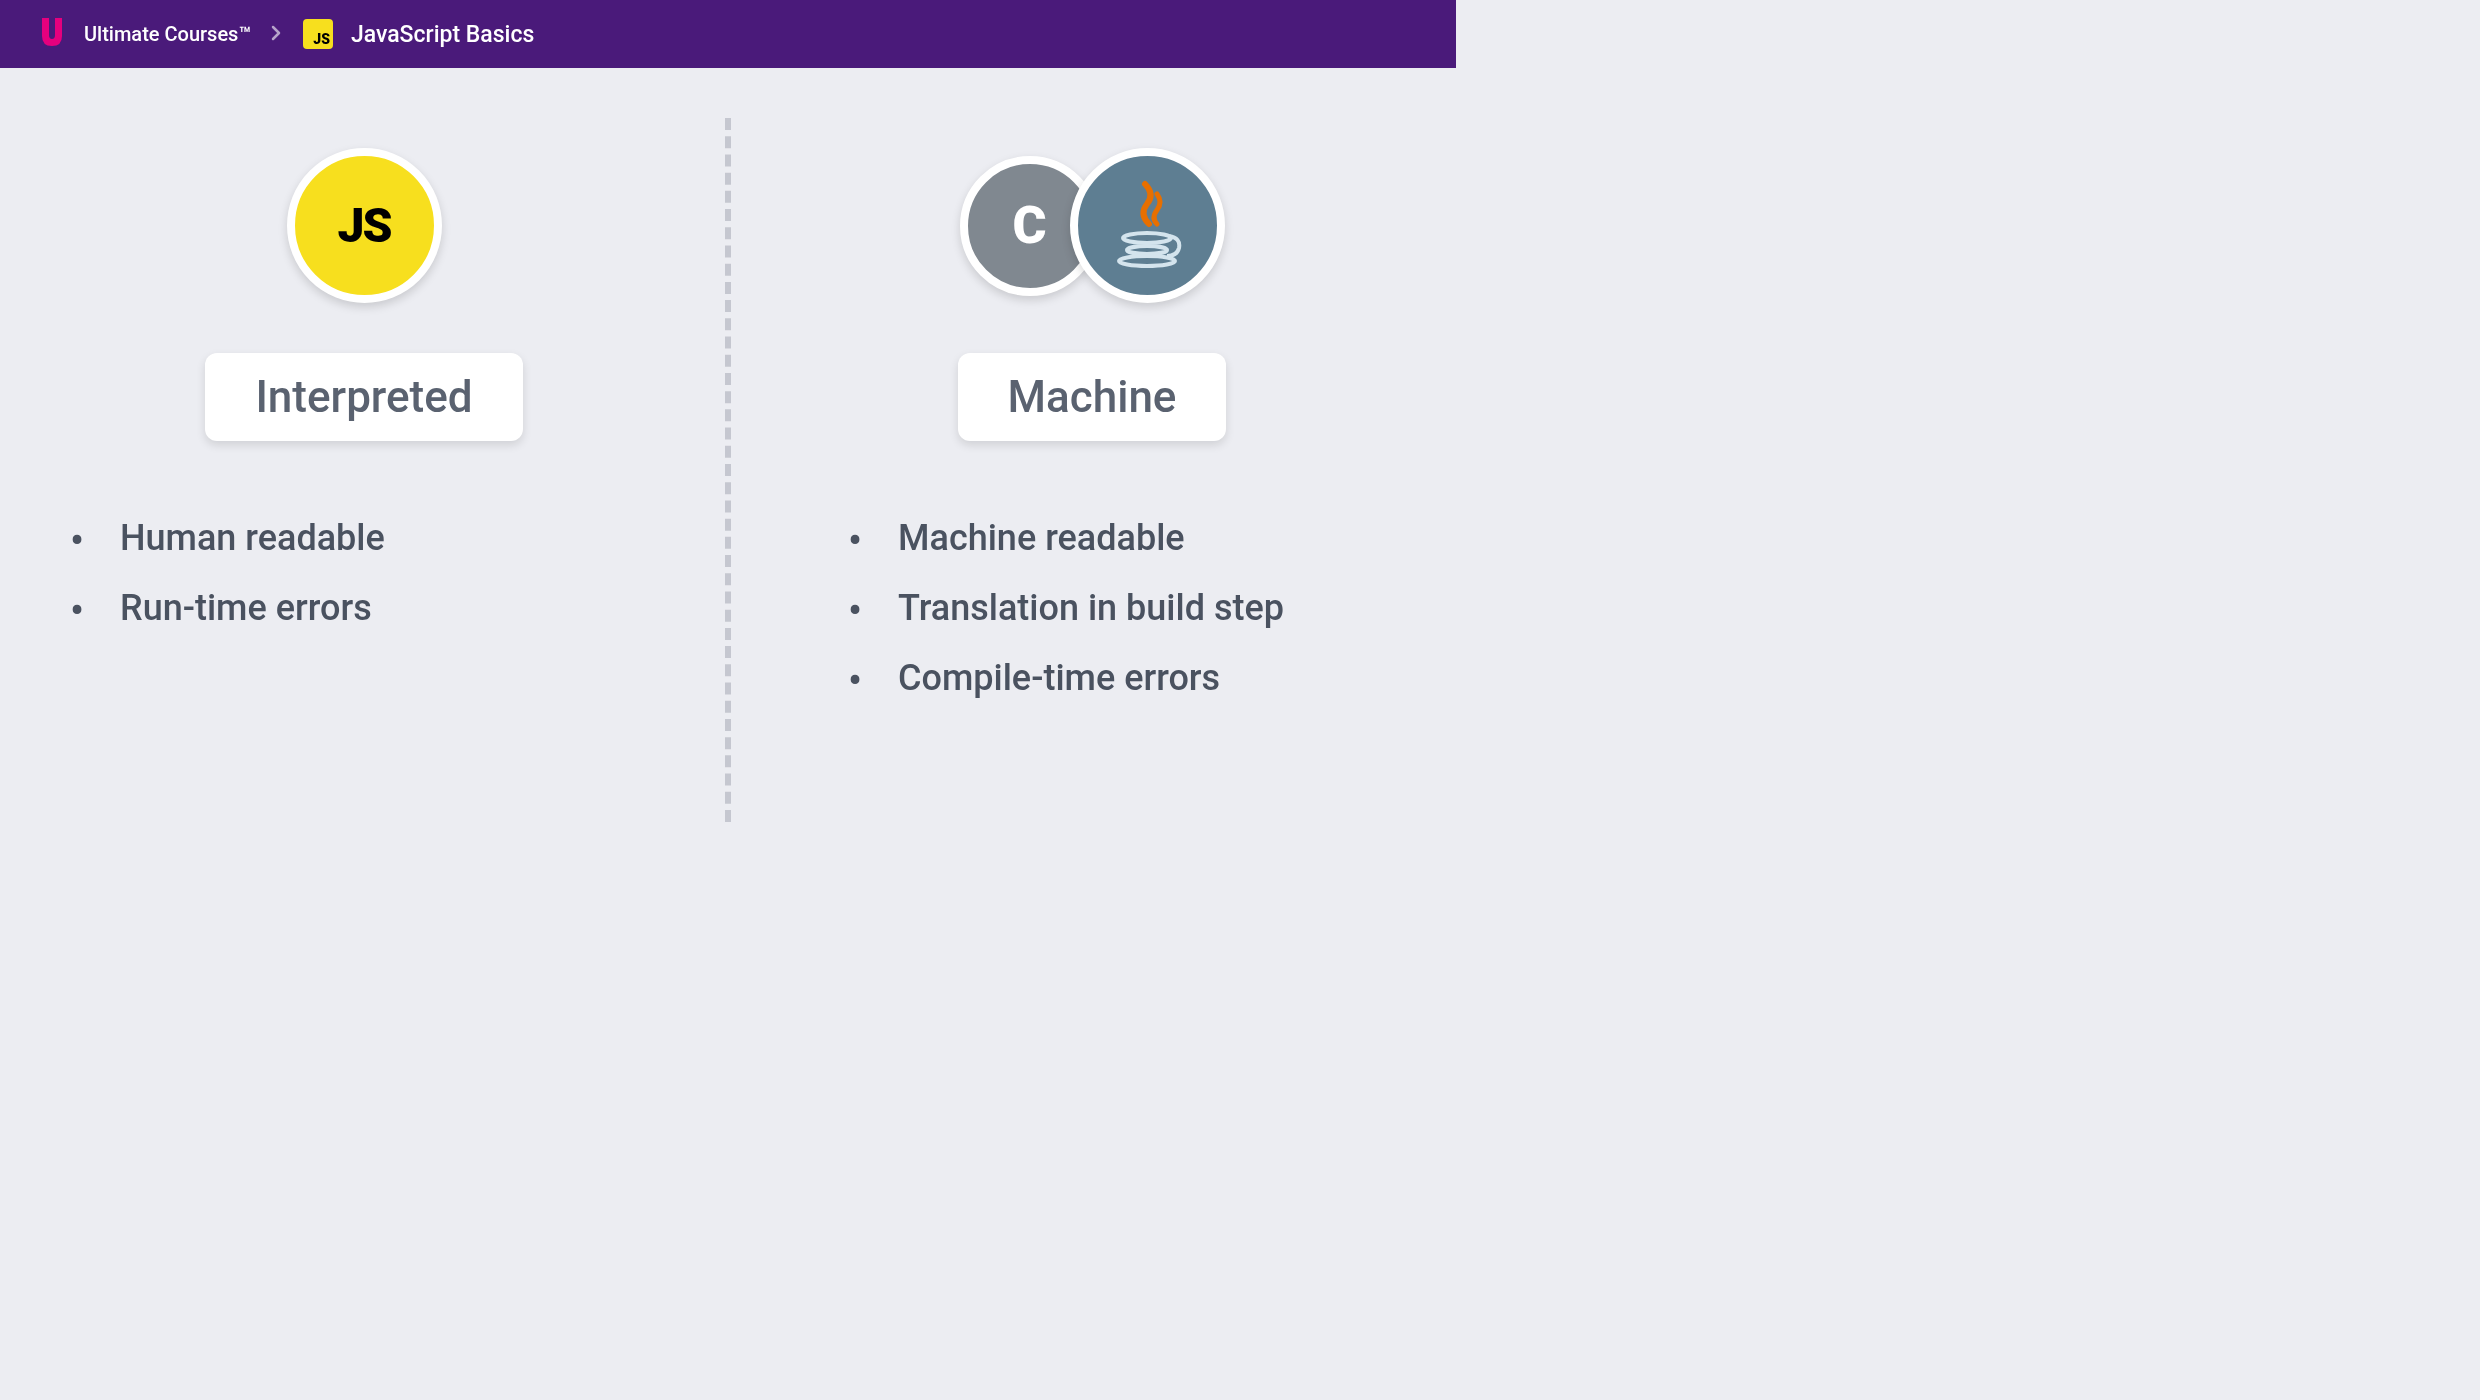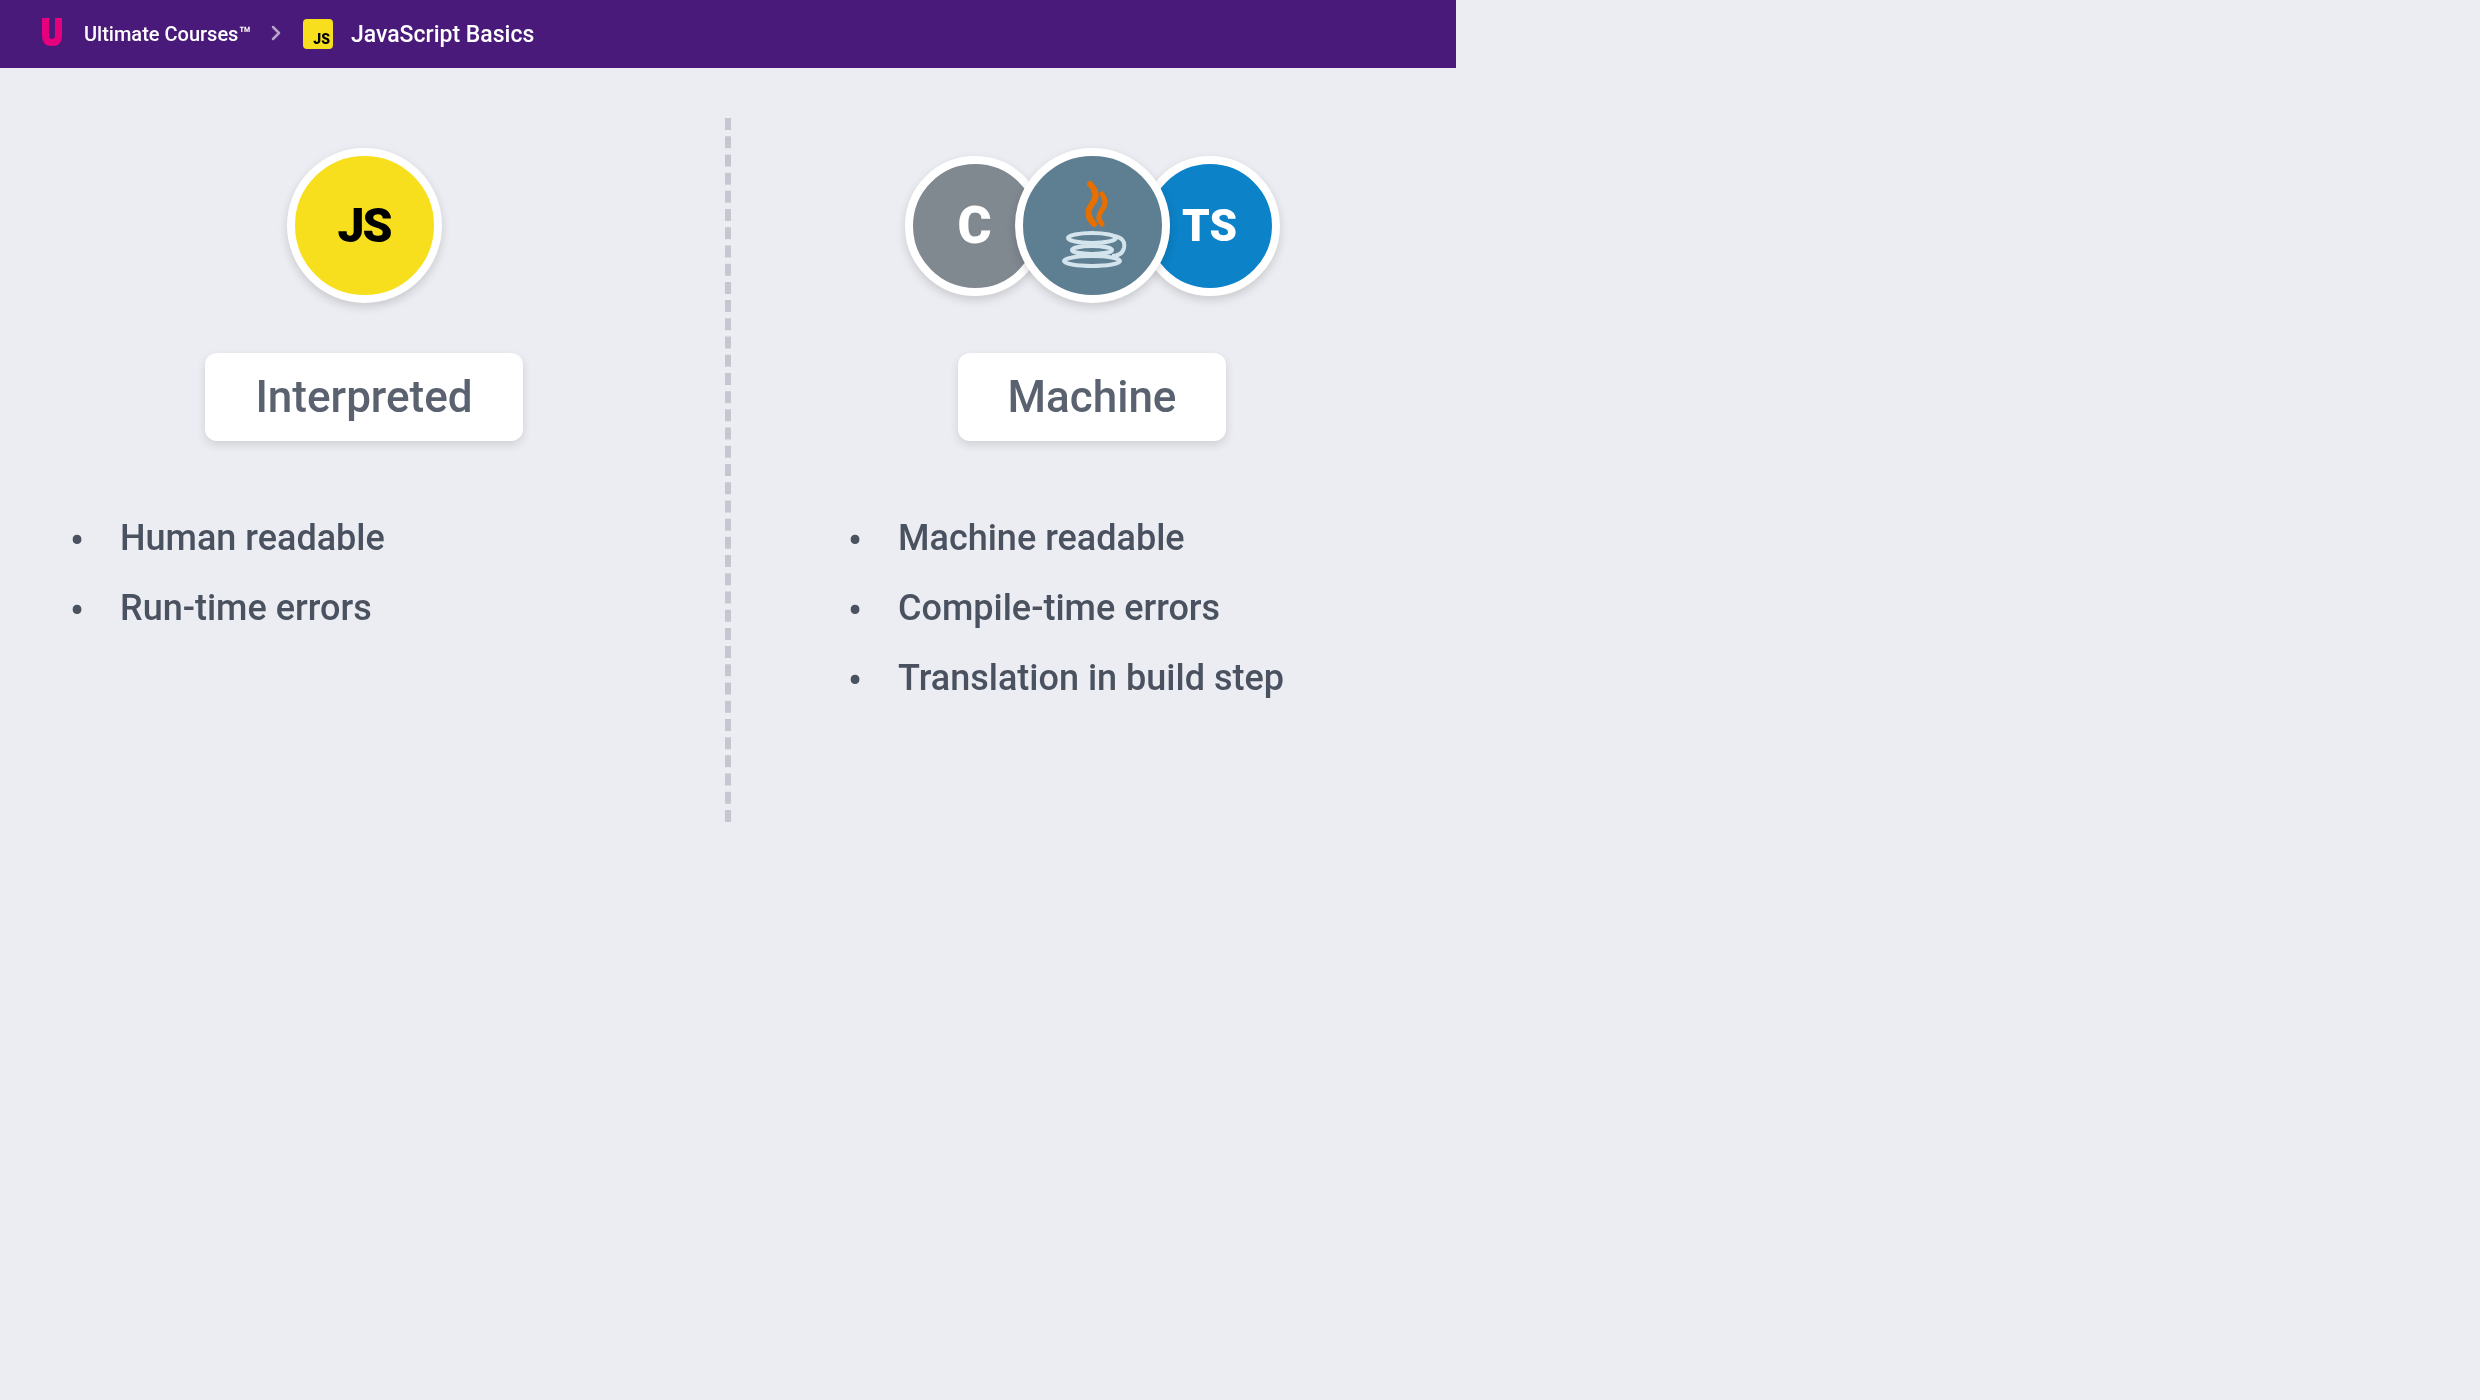--- a/index.html
+++ b/index.html
@@ -203,22 +203,21 @@
       <div class="circle java-circle">
         <svg class="java-svg" viewBox="0 0 80 100">
           <path d="M 38 8 Q 48 18 40 28 Q 32 38 42 48" stroke="#e76f00" stroke-width="6" fill="none" stroke-linecap="round"></path>
           <path d="M 50 18 Q 56 26 50 34 Q 44 42 50 48" stroke="#e76f00" stroke-width="5" fill="none" stroke-linecap="round"></path>
           <ellipse cx="40" cy="62" rx="24" ry="5" stroke="#d4e4ed" stroke-width="4" fill="none"></ellipse>
           <ellipse cx="40" cy="74" rx="20" ry="4" stroke="#d4e4ed" stroke-width="4" fill="none"></ellipse>
           <ellipse cx="40" cy="85" rx="28" ry="5" stroke="#d4e4ed" stroke-width="4" fill="none"></ellipse>
           <path d="M 62 60 Q 74 62 72 72 Q 70 80 60 80" stroke="#d4e4ed" stroke-width="4" fill="none"></path>
         </svg>
       </div>
-      <div class="circle ts-circle">TS</div>
     </div>
     <div class="label-box">Machine</div>
     <ul class="bullets right-bullets">
       <li>Machine readable</li>
+      <li>Translation in build step</li>
       <li>Compile-time errors</li>
-      <li>Translation in build step</li>
     </ul>
   </div>
 </div>
 
 </body></html>

